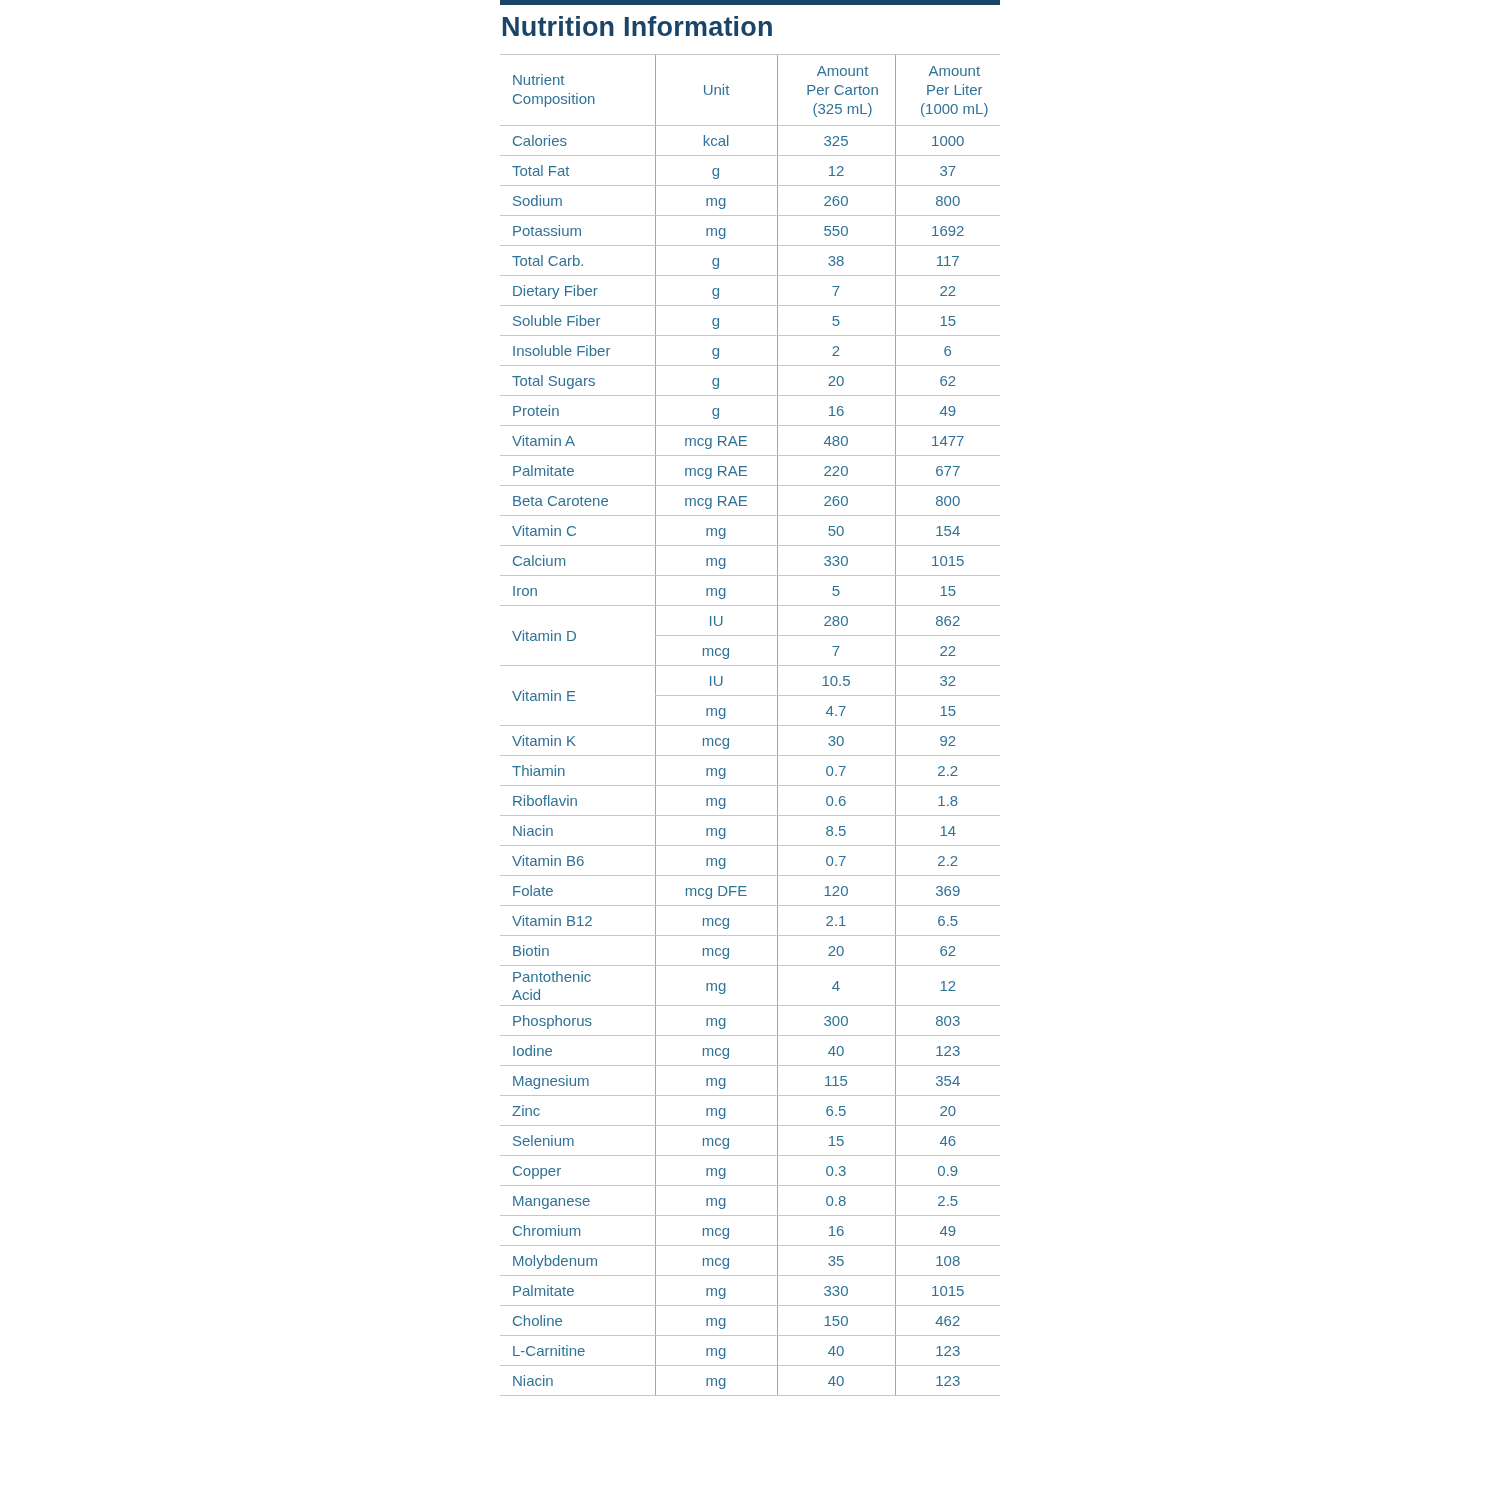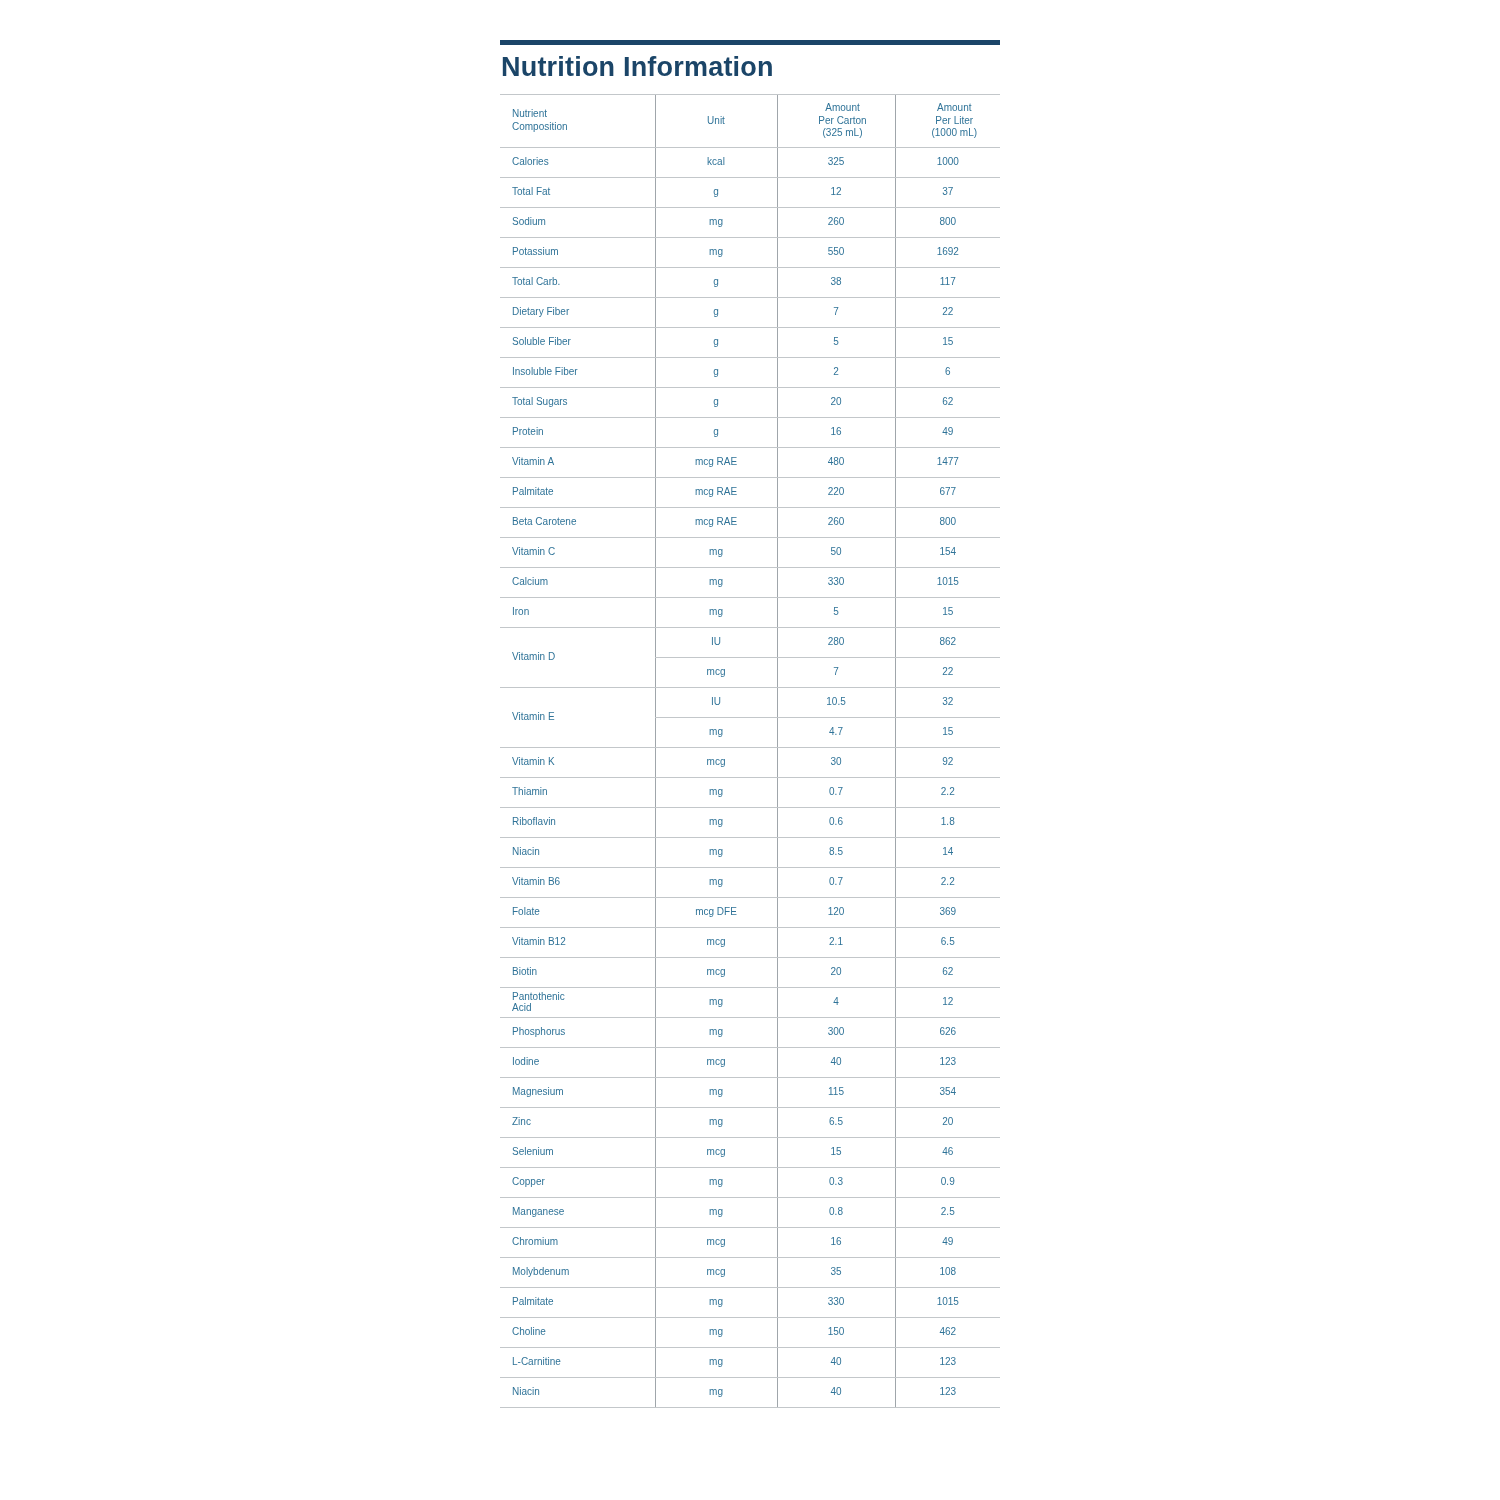--- a/index.html
+++ b/index.html
@@ -13,39 +13,38 @@
     margin: 0;
     padding: 0;
     background: #ffffff;
     width: 1500px;
     height: 1500px;
     font-family: "Liberation Sans", sans-serif;
   }
   .panel {
     width: 500px;
     margin: 0 auto;
-    padding-top: 40px;
   }
   .top-rule {
     height: 5px;
     background: var(--navy);
     margin-bottom: 7px;
   }
   .panel-title {
     margin: 0 0 11px 1px;
     font-size: 27px;
     font-weight: bold;
     color: var(--navy);
     letter-spacing: 0.2px;
   }
   table.nutrition {
     width: 100%;
     border-collapse: collapse;
     color: var(--text-blue);
-    font-size: 10px;
+    font-size: 15px;
   }
   col.w-nutrient { width: 155px; }
   col.w-unit     { width: 122px; }
   col.w-carton   { width: 118px; }
   col.w-liter    { width: 105px; }
 
   th, td {
     border-bottom: 1px solid var(--row-line);
     padding: 0;
     font-weight: normal;
@@ -276,21 +275,21 @@
           <td class="c-nutrient">Pantothenic
 Acid</td>
           <td class="c-unit">mg</td>
           <td class="c-per_carton">4</td>
           <td class="c-per_liter">12</td>
         </tr>
         <tr>
           <td class="c-nutrient">Phosphorus</td>
           <td class="c-unit">mg</td>
           <td class="c-per_carton">300</td>
-          <td class="c-per_liter">626</td>
+          <td class="c-per_liter">803</td>
         </tr>
         <tr>
           <td class="c-nutrient">Iodine</td>
           <td class="c-unit">mcg</td>
           <td class="c-per_carton">40</td>
           <td class="c-per_liter">123</td>
         </tr>
         <tr>
           <td class="c-nutrient">Magnesium</td>
           <td class="c-unit">mg</td>

